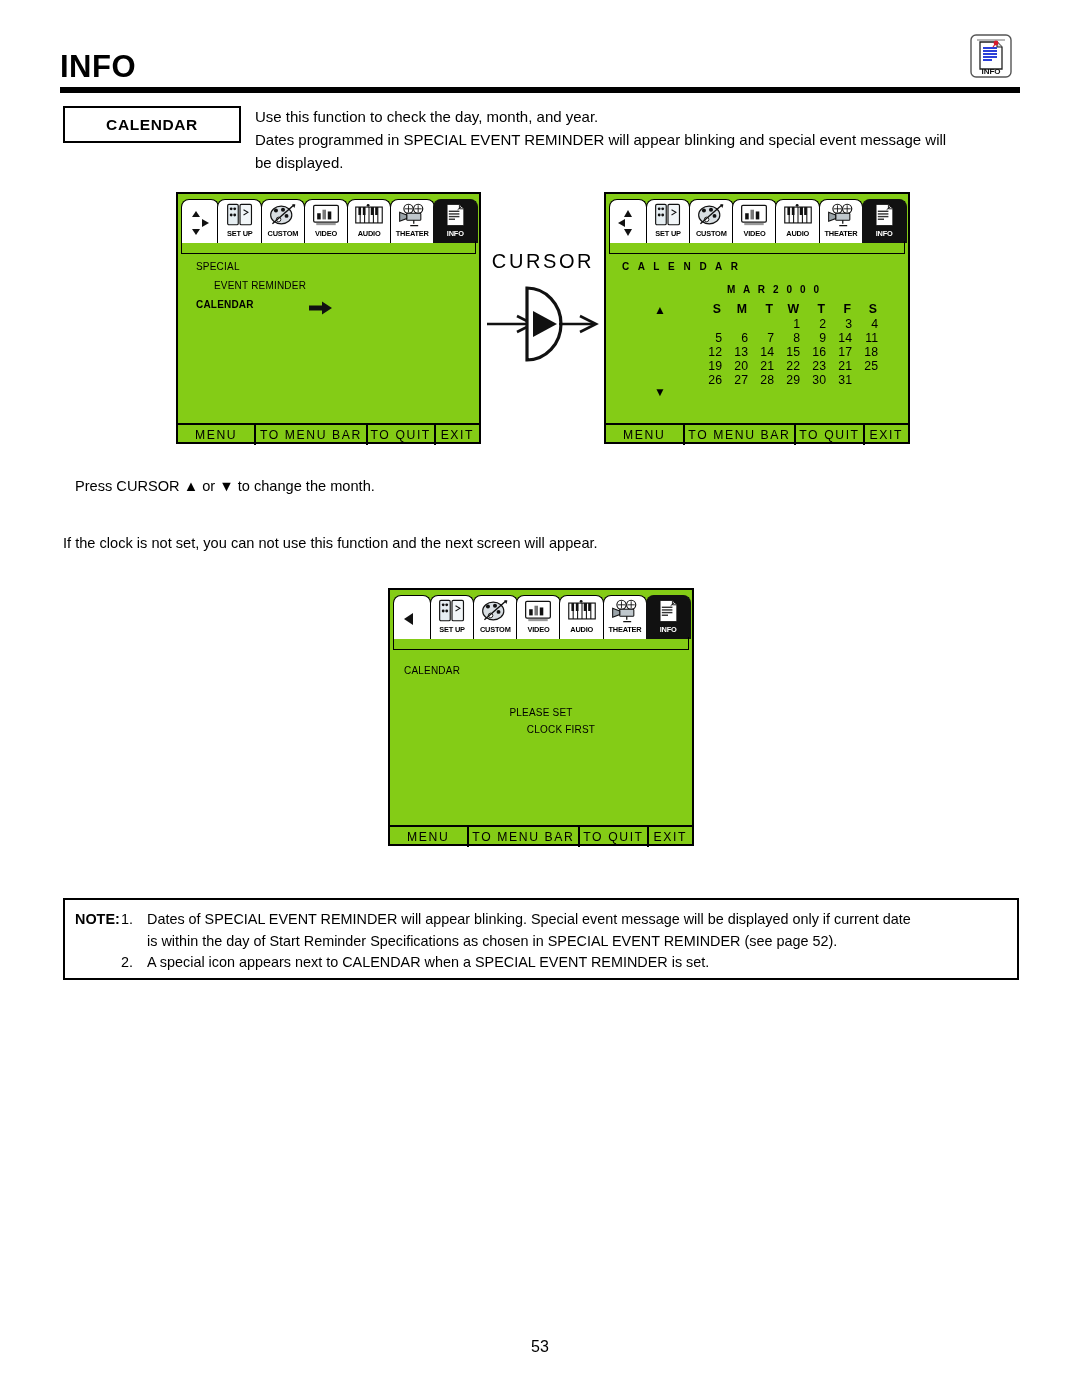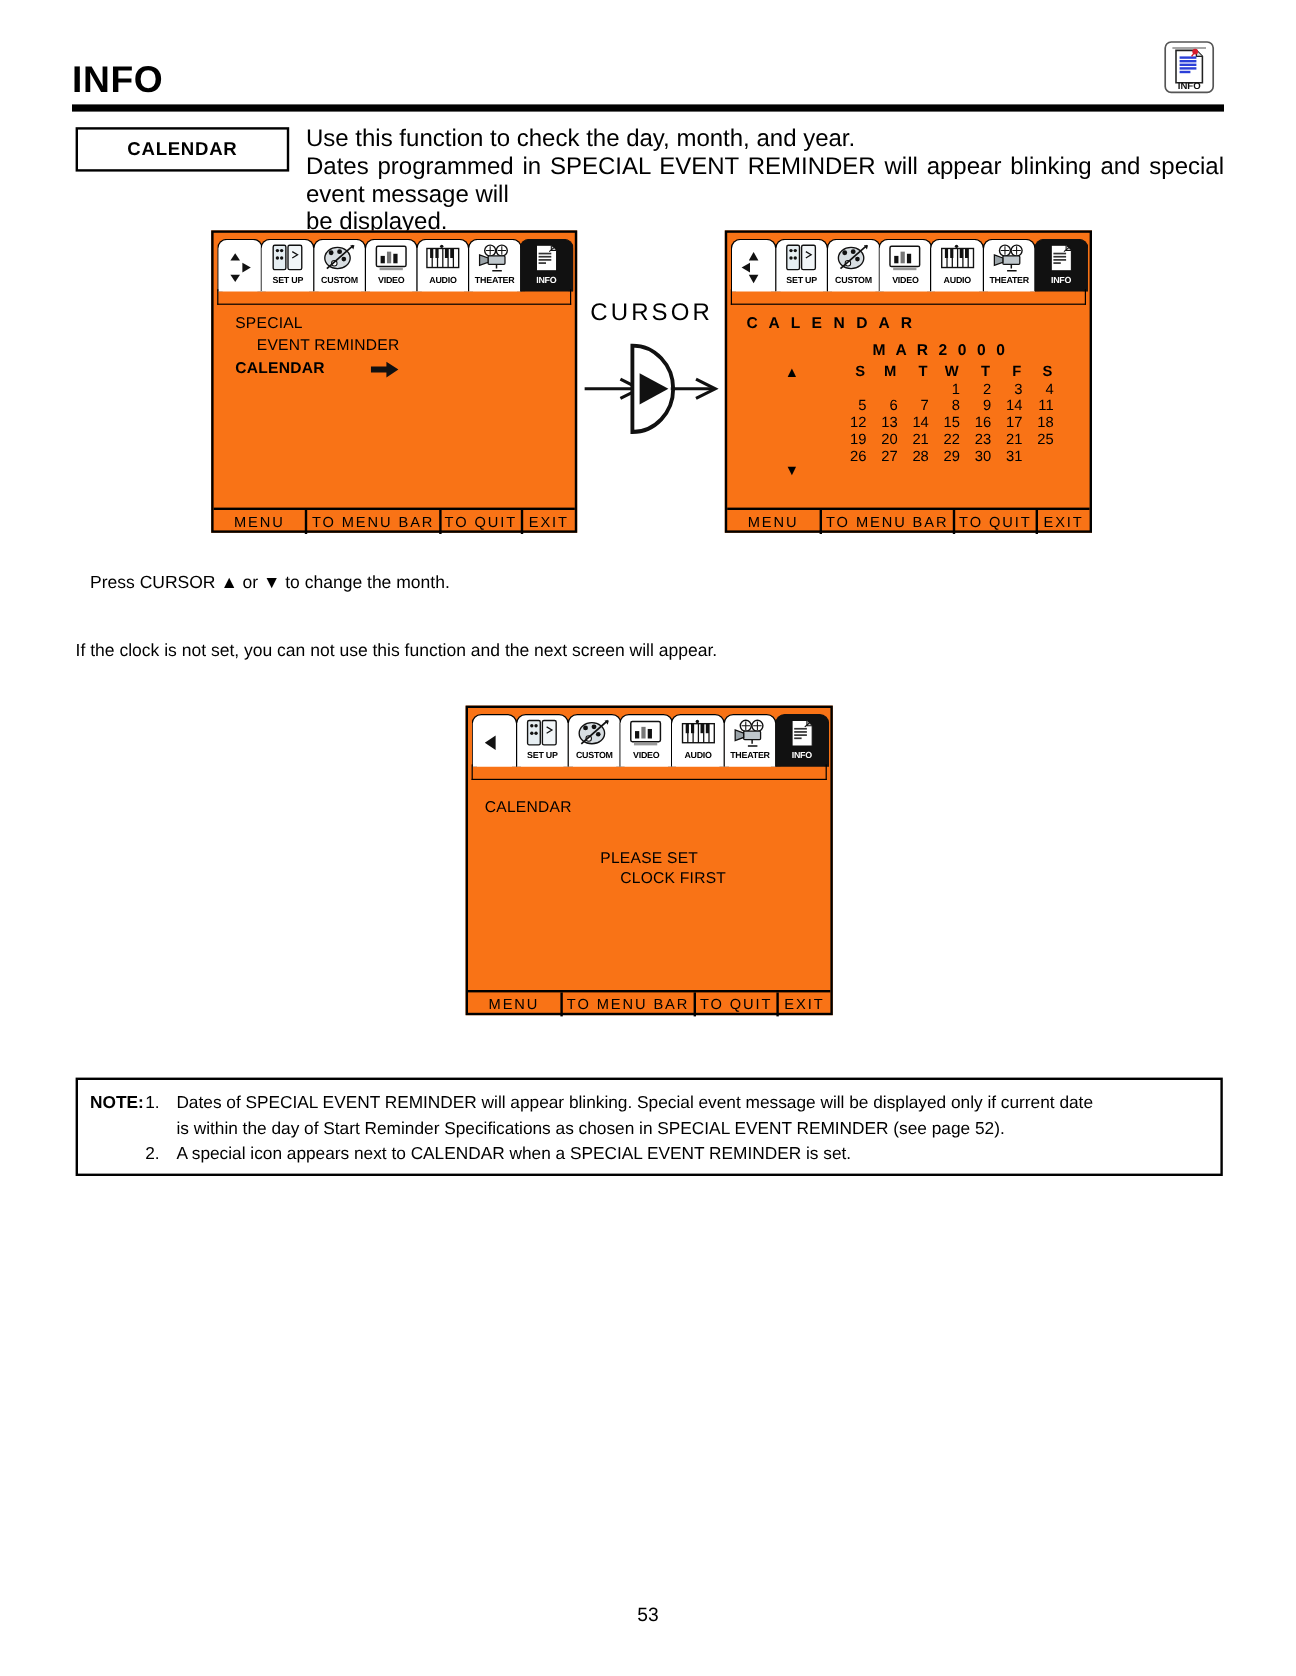--- a/index.html
+++ b/index.html
@@ -31,31 +31,31 @@
   
   .label-box {
     position: absolute; left: 63px; top: 106px;
     width: 178px; height: 37px;
     border: 2px solid #000;
     display: flex; align-items: center; justify-content: center;
     font-size: 15.5px; font-weight: bold; letter-spacing: .6px;
   }
   .intro {
     position: absolute; left: 255px; top: 105px; width: 765px;
-    font-size: 20px; line-height: 23px;
+    font-size: 15px; line-height: 23px;
     text-align: justify;
   }
   .intro p { margin: 0; }
   .intro p.nojust { text-align: left; }
 
   
   .osd {
     position: absolute;
     border: 2px solid #000;
-    background: #f97316;
+    background: #84cc16;
   }
   .osd-inner { position: relative; width: 100%; height: 100%; }
 
   .menubar {
     position: relative;
     height: 46px;
     margin: 3px 3px 0 3px;
     display: flex;
     align-items: flex-end;
   }
@@ -82,21 +82,21 @@
   .mb-tab.sel .mb-label { color: #fff; }
   .mb-ico { width: 30px; height: 26px; display:block; }
 
   .mb-underline {
     margin: 0 3px; height: 13px; border: 1.6px solid #000; border-top: none;
     position: relative; top: -1.6px;
   }
 
   .osd-body { position: absolute; left: 0; right: 0; top: 62px; bottom: 26px; }
 
-  .osd-line { position: absolute; font-size: 13px; letter-spacing: .2px; white-space: nowrap; }
+  .osd-line { position: absolute; font-size: 10px; letter-spacing: .2px; white-space: nowrap; }
   .osd-line.b { font-weight: bold; }
   .osd-line.sp { letter-spacing: 2.6px; font-weight: bold; }
 
   .statusbar {
     position: absolute; left: 0; right: 0; bottom: 0;
     height: 22px;
     border-top: 2px solid #000;
     display: flex;
   }
   .sb-cell {

